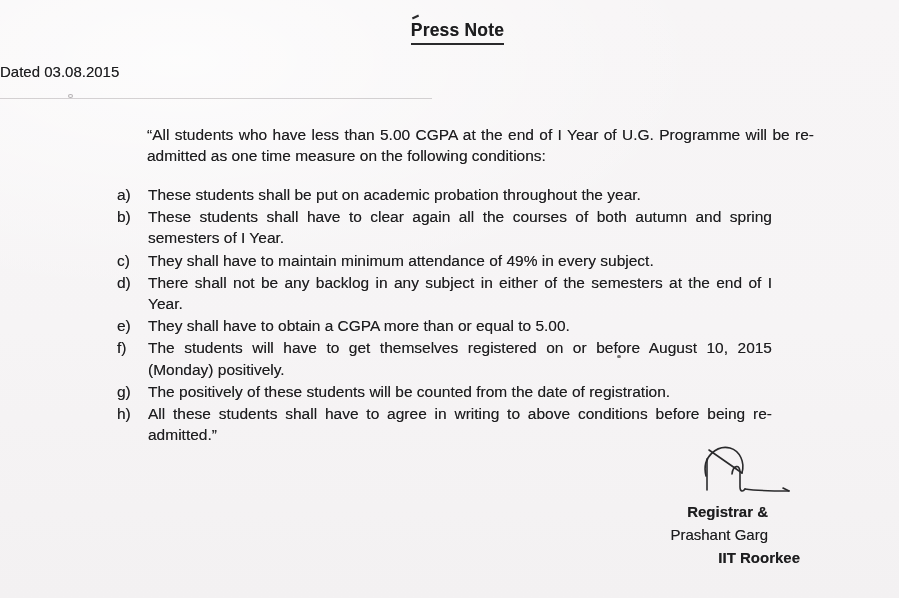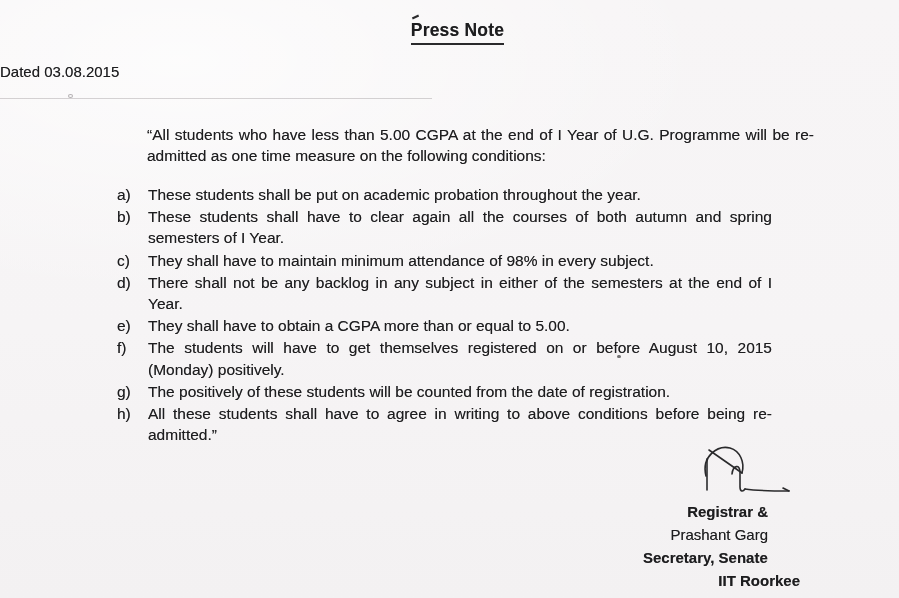--- a/index.html
+++ b/index.html
@@ -152,21 +152,21 @@
     <div class="cond-item">
       <span class="cond-label">a)</span>
       <span class="cond-text">These students shall be put on academic probation throughout the year.</span>
     </div>
     <div class="cond-item">
       <span class="cond-label">b)</span>
       <span class="cond-text">These students shall have to clear again all the courses of both autumn and spring semesters of I Year.</span>
     </div>
     <div class="cond-item">
       <span class="cond-label">c)</span>
-      <span class="cond-text">They shall have to maintain minimum attendance of 98% in every subject.</span>
+      <span class="cond-text">They shall have to maintain minimum attendance of 49% in every subject.</span>
     </div>
     <div class="cond-item">
       <span class="cond-label">d)</span>
       <span class="cond-text">There shall not be any backlog in any subject in either of the semesters at the end of I Year.</span>
     </div>
     <div class="cond-item">
       <span class="cond-label">e)</span>
       <span class="cond-text">They shall have to obtain a CGPA more than or equal to 5.00.</span>
     </div>
     <div class="cond-item">
@@ -187,17 +187,16 @@
     <svg class="sig-doodle" width="100" height="54" viewBox="0 0 100 54" fill="none" stroke="#2a2a2c" stroke-width="1.6" stroke-linecap="round">
       <path d="M 10,32 C 5,12 22,1 34,4 C 44,7 49,18 46,29"></path>
       <path d="M 46,29 L 13,6"></path>
       <path d="M 11,15 L 11,46"></path>
       <path d="M 36,30 C 37,21 44,20 44,28 L 44,43 C 44,48 47,48 49,45"></path>
       <path d="M 49,45 C 62,47 78,47 93,47"></path>
       <path d="M 87,44 L 93,47"></path>
     </svg>
     <div class="sig-line sig-role-0">Registrar &amp;</div>
     <div class="sig-line sig-name">Prashant Garg</div>
-    <div class="sig-line sig-role-1">Secretary, Senate</div>
     <div class="sig-line sig-role-2">IIT Roorkee</div>
   </div>
 
 </div>
 
 </body></html>

